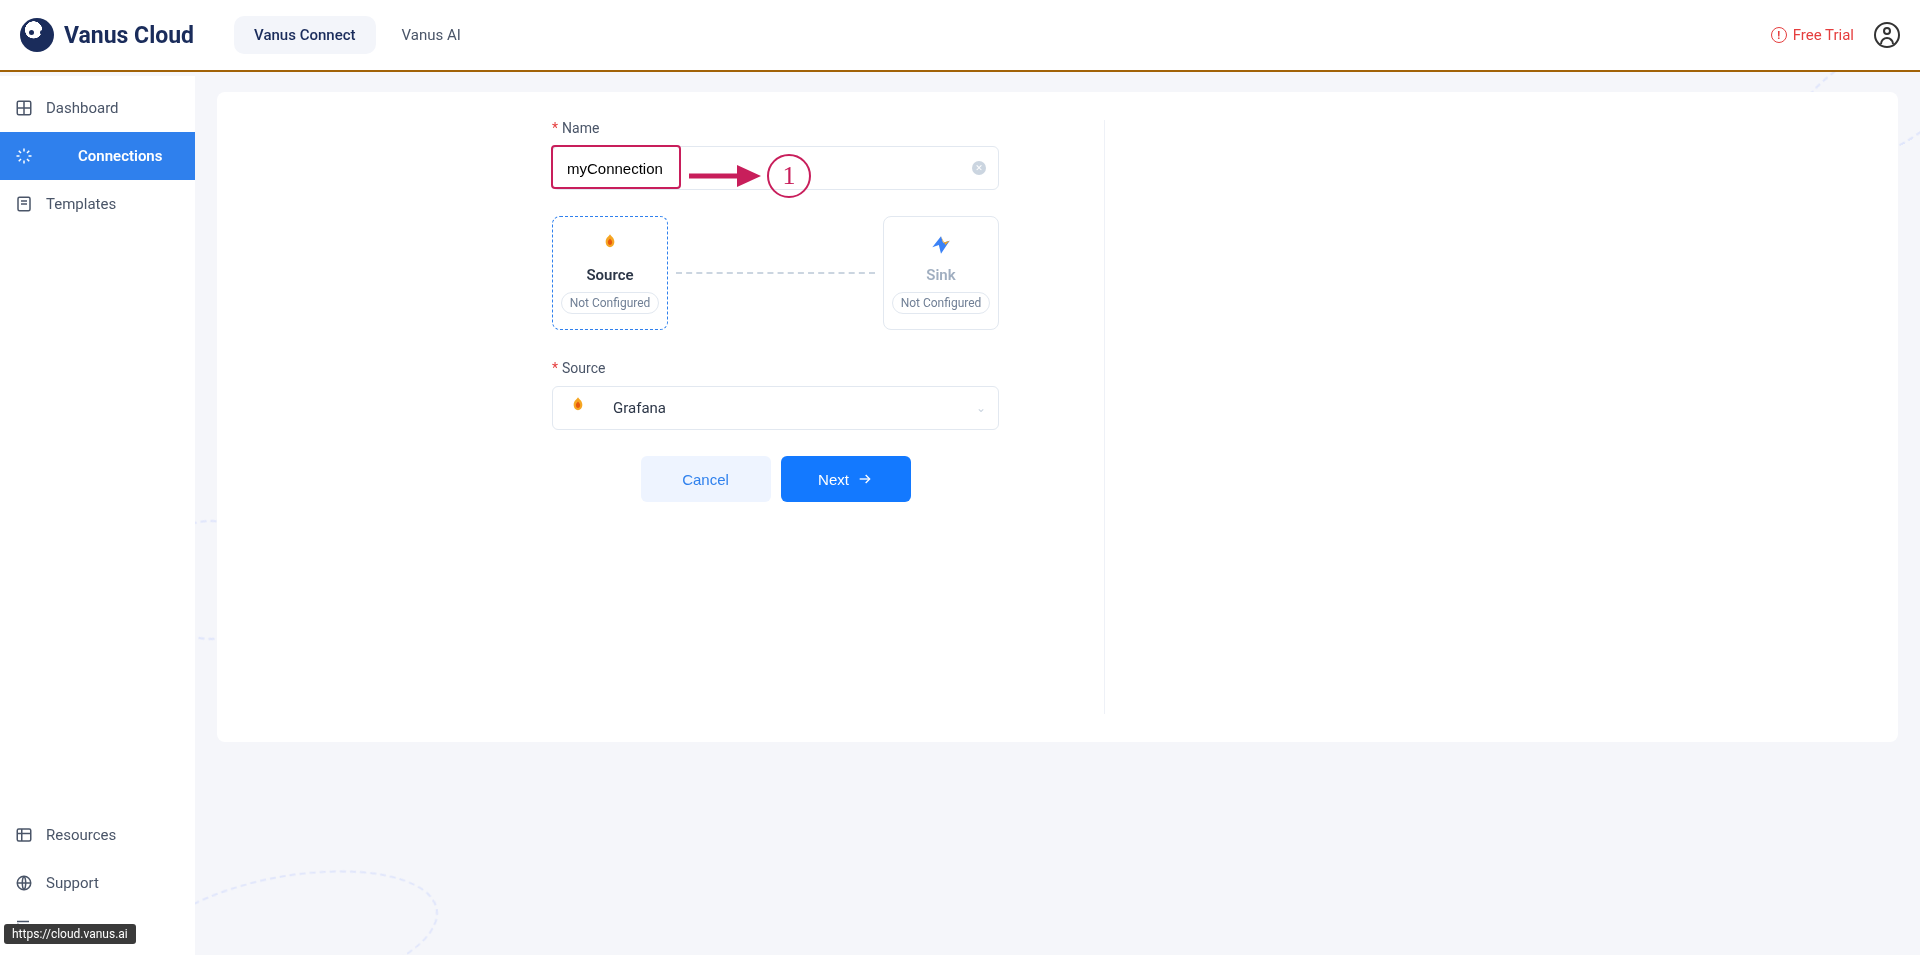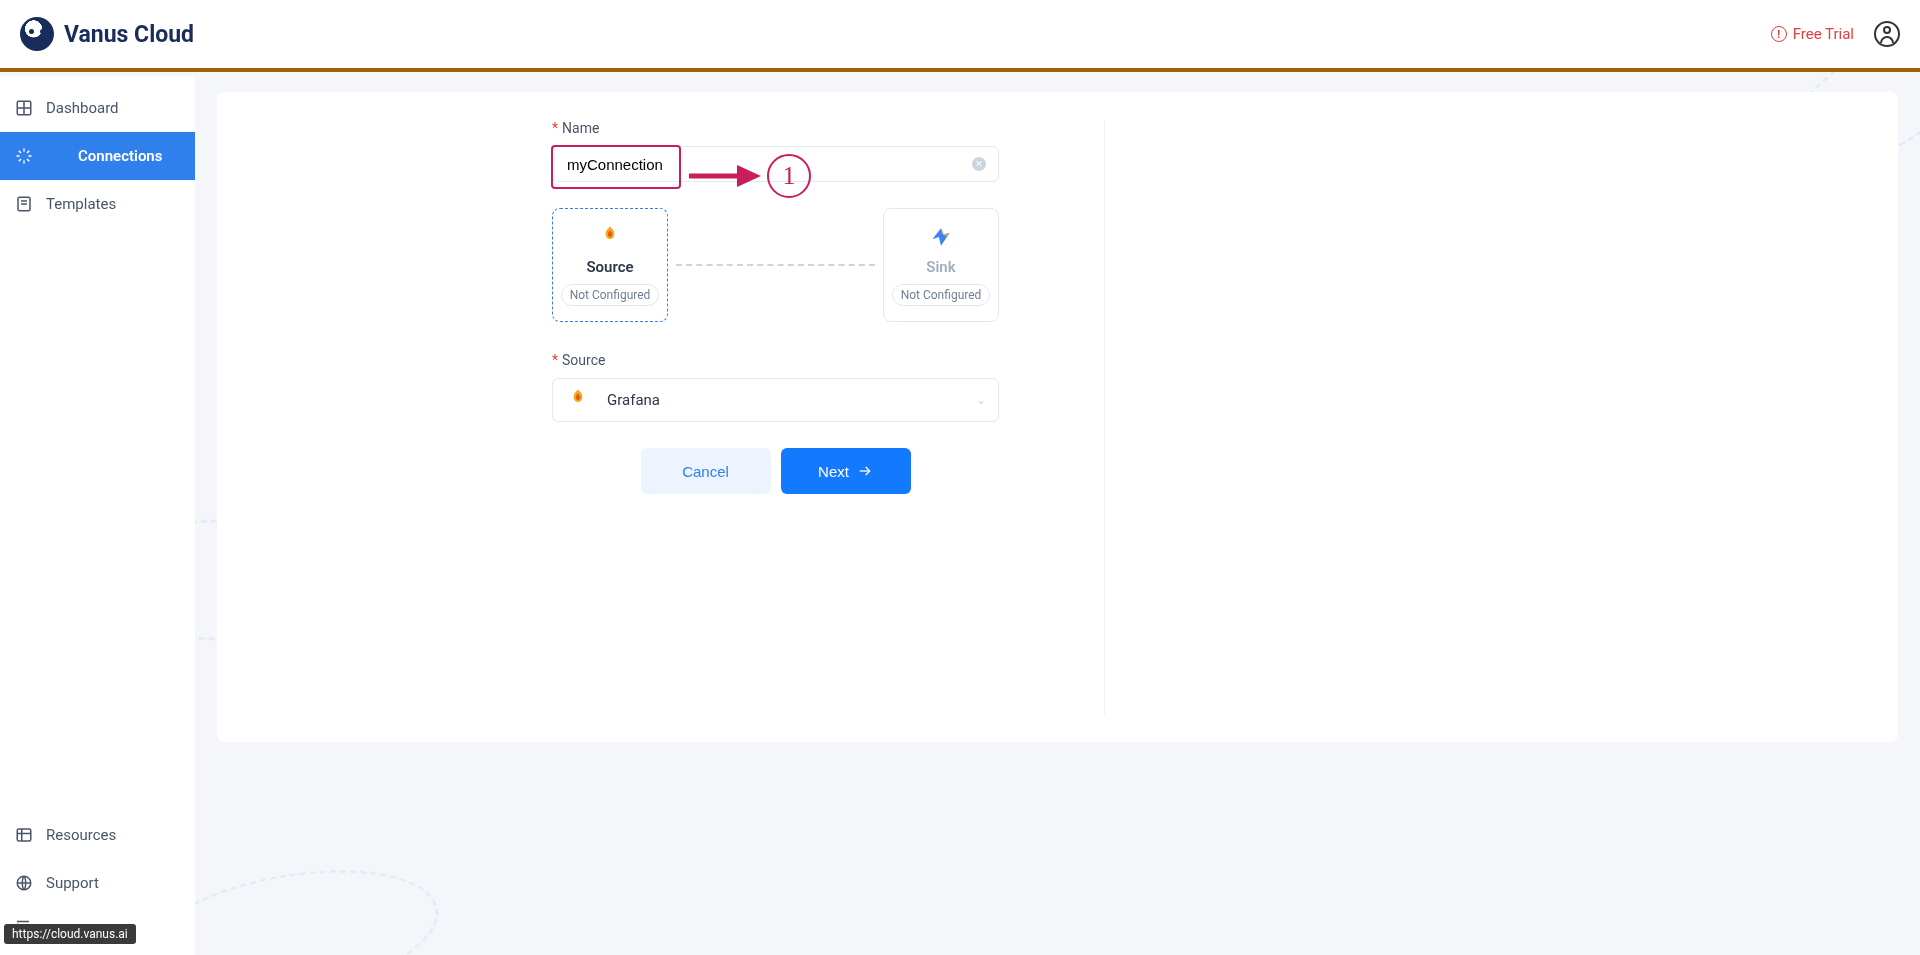--- a/index.html
+++ b/index.html
@@ -1,19 +1,19 @@
 <!DOCTYPE html>
 <html><head>
 <meta charset="utf-8">
 <style>
 * { margin: 0; padding: 0; box-sizing: border-box; }
 body { font-family: -apple-system, BlinkMacSystemFont, 'Segoe UI', Roboto, sans-serif; background: #f5f6fa; color: #2d3748; width: 1920px; height: 955px; overflow: hidden; position: relative; }
 
 
-.header { height: 72px; background: #fff; display: flex; align-items: center; padding: 0 20px; border-bottom: 4px solid #a16207; }
+.header { height: 72px; background: #fff; display: flex; align-items: center; padding: 0 20px; border-bottom: 2px solid #a16207; }
 .logo { display: flex; align-items: center; gap: 10px; margin-right: 40px; }
 .logo-icon { width: 34px; height: 34px; border-radius: 50%; background: radial-gradient(circle at 40% 35%, #fff 28%, #1a2c5b 29%); position: relative; display: flex; align-items: center; justify-content: center; }
 .logo-face { position: relative; width: 24px; height: 18px; }
 .logo-face::before, .logo-face::after { content: ''; position: absolute; width: 5px; height: 5px; background: #1a2c5b; border-radius: 50%; top: 4px; }
 .logo-face::before { left: 4px; }
 .logo-face::after { right: 4px; }
 .logo-text { font-size: 23px; font-weight: 700; color: #1a2c5b; }
 .nav-tabs { display: flex; gap: 6px; }
 .nav-tab { padding: 10px 20px; border-radius: 10px; font-size: 15px; color: #4a5568; cursor: pointer; }
 .nav-tab.active { background: #f3f5fa; color: #1a2c5b; font-weight: 500; }
@@ -33,38 +33,38 @@
 .sidebar-icon { width: 20px; height: 20px; display: flex; align-items: center; justify-content: center; flex-shrink: 0; }
 .collapse-btn { padding: 10px 14px; }
 
 
 .main { margin-left: 195px; padding: 20px 22px; height: calc(100% - 72px); }
 .card { background: #fff; border-radius: 8px; min-height: 650px; padding: 28px 0; display: flex; position: relative; }
 .form-col { width: 888px; padding: 0 105px 0 335px; border-right: 1px solid #eef1f7; }
 .form-label { font-size: 14px; color: #4a5568; margin-bottom: 10px; display: block; }
 .req { color: #e53e3e; margin-right: 4px; }
 .name-row { position: relative; margin-bottom: 26px; }
-.name-input-wrap { display: flex; align-items: center; border: 1px solid #e2e8f0; border-radius: 6px; height: 36px; position: relative; }
+.name-input-wrap { display: flex; align-items: center; border: 1px solid #e2e8f0; border-radius: 6px; height: 44px; position: relative; }
 .name-highlight-box { border: 2px solid #c81e5b; border-radius: 4px; padding: 0 10px; height: 44px; display: flex; align-items: center; position: absolute; left: -1px; top: -1px; width: 130px; z-index: 2; }
 .name-input { border: none; outline: none; font-size: 15px; width: 100%; padding: 0 14px; background: transparent; height: 100%; }
 .clear-icon { position: absolute; right: 12px; top: 50%; transform: translateY(-50%); width: 14px; height: 14px; background: #cbd5e0; border-radius: 50%; display: flex; align-items: center; justify-content: center; color: #fff; font-size: 9px; }
 .annot-arrow { position: absolute; left: 135px; top: 8px; display: flex; align-items: center; z-index: 3; pointer-events: none; }
 .annot-circle { width: 44px; height: 44px; border: 2px solid #c81e5b; border-radius: 50%; display: flex; align-items: center; justify-content: center; font-size: 26px; color: #c81e5b; font-family: Georgia, serif; margin-left: 6px; }
 
 .src-sink-row { display: flex; align-items: stretch; gap: 0; margin-bottom: 30px; }
 .ss-card { width: 116px; height: 114px; border: 1px solid #e2e8f0; border-radius: 8px; display: flex; flex-direction: column; align-items: center; justify-content: center; gap: 8px; cursor: pointer; }
 .ss-card.selected { border: 1px dashed #2f80ed; }
 .ss-card:not(.selected) .ss-title { color: #a0aec0; }
 .ss-icon { width: 26px; height: 26px; }
 .ss-title { font-size: 15px; font-weight: 600; color: #2d3748; }
 .ss-badge { font-size: 12px; color: #718096; border: 1px solid #e2e8f0; padding: 3px 8px; border-radius: 11px; text-align: right; }
 .ss-connector { flex: 1; border-top: 2px dashed #cbd5e0; align-self: center; margin: 0 8px; }
 
 .source-sel { margin-bottom: 26px; }
-.select-box { display: flex; align-items: center; border: 1px solid #e2e8f0; border-radius: 6px; height: 44px; padding: 0 12px; gap: 16px; cursor: pointer; }
+.select-box { display: flex; align-items: center; border: 1px solid #e2e8f0; border-radius: 6px; height: 44px; padding: 0 12px; gap: 22px; cursor: pointer; }
 .select-icon { width: 26px; height: 26px; }
 .select-text { flex: 1; font-size: 15px; color: #2d3748; }
 .chev { color: #cbd5e0; font-size: 12px; }
 
 .webhook { margin-bottom: 8px; }
 .webhook-row { display: flex; border: 1px solid #e2e8f0; border-radius: 6px; height: 46px; overflow: hidden; }
 .webhook-val { flex: 1; background: #f5f6fa; border-radius: 4px; margin: 6px; }
 .copy-btn { width: 46px; border-left: 1px solid #e2e8f0; display: flex; align-items: center; justify-content: center; cursor: pointer; }
 .hint { font-size: 12px; color: #a0aec0; margin-top: 8px; }
 
@@ -86,20 +86,24 @@
 </style>
 </head>
 <body>
 
 <div class="header">
   <div class="logo">
     <div class="logo-icon">
         <div class="logo-face"></div>
       </div>
     <div class="logo-text">Vanus Cloud</div>
+  </div>
+  <div class="nav-tabs">
+    <div class="nav-tab active">Vanus Connect</div>
+    <div class="nav-tab">Vanus AI</div>
   </div>
   <div class="header-right">
     <div class="free-trial">
       <span class="free-trial-icon">!</span>
       <span>Free Trial</span>
     </div>
     <div class="user-icon-wrap" style="border:2px solid #333;border-radius:50%;">
       <div class="user-icon-head"></div>
       <div class="user-icon-body"></div>
     </div>

